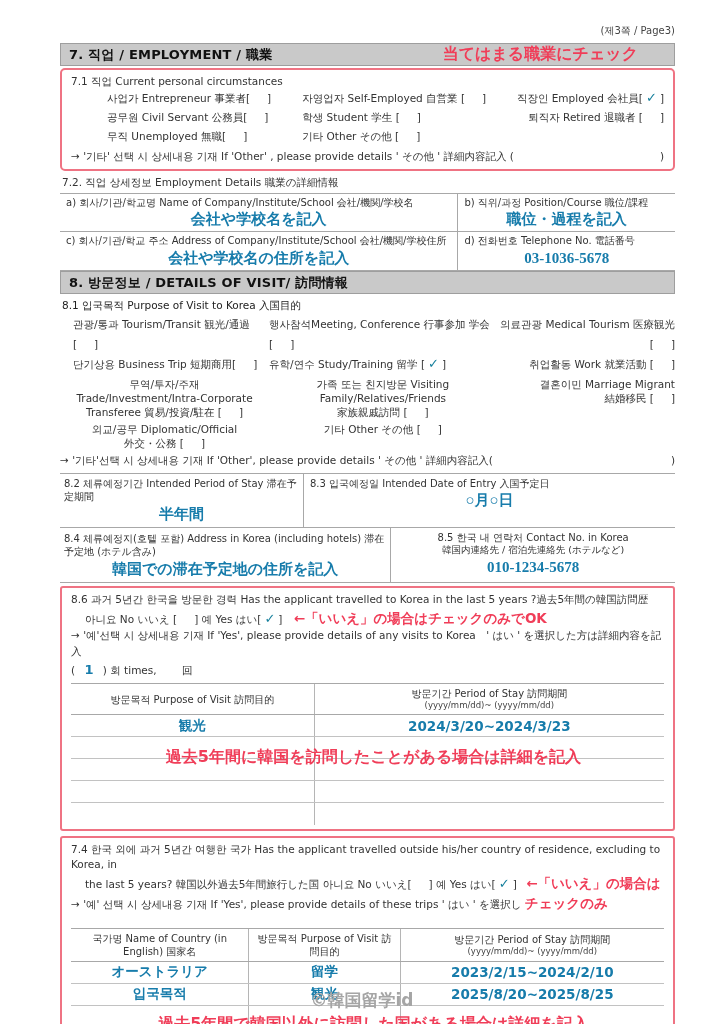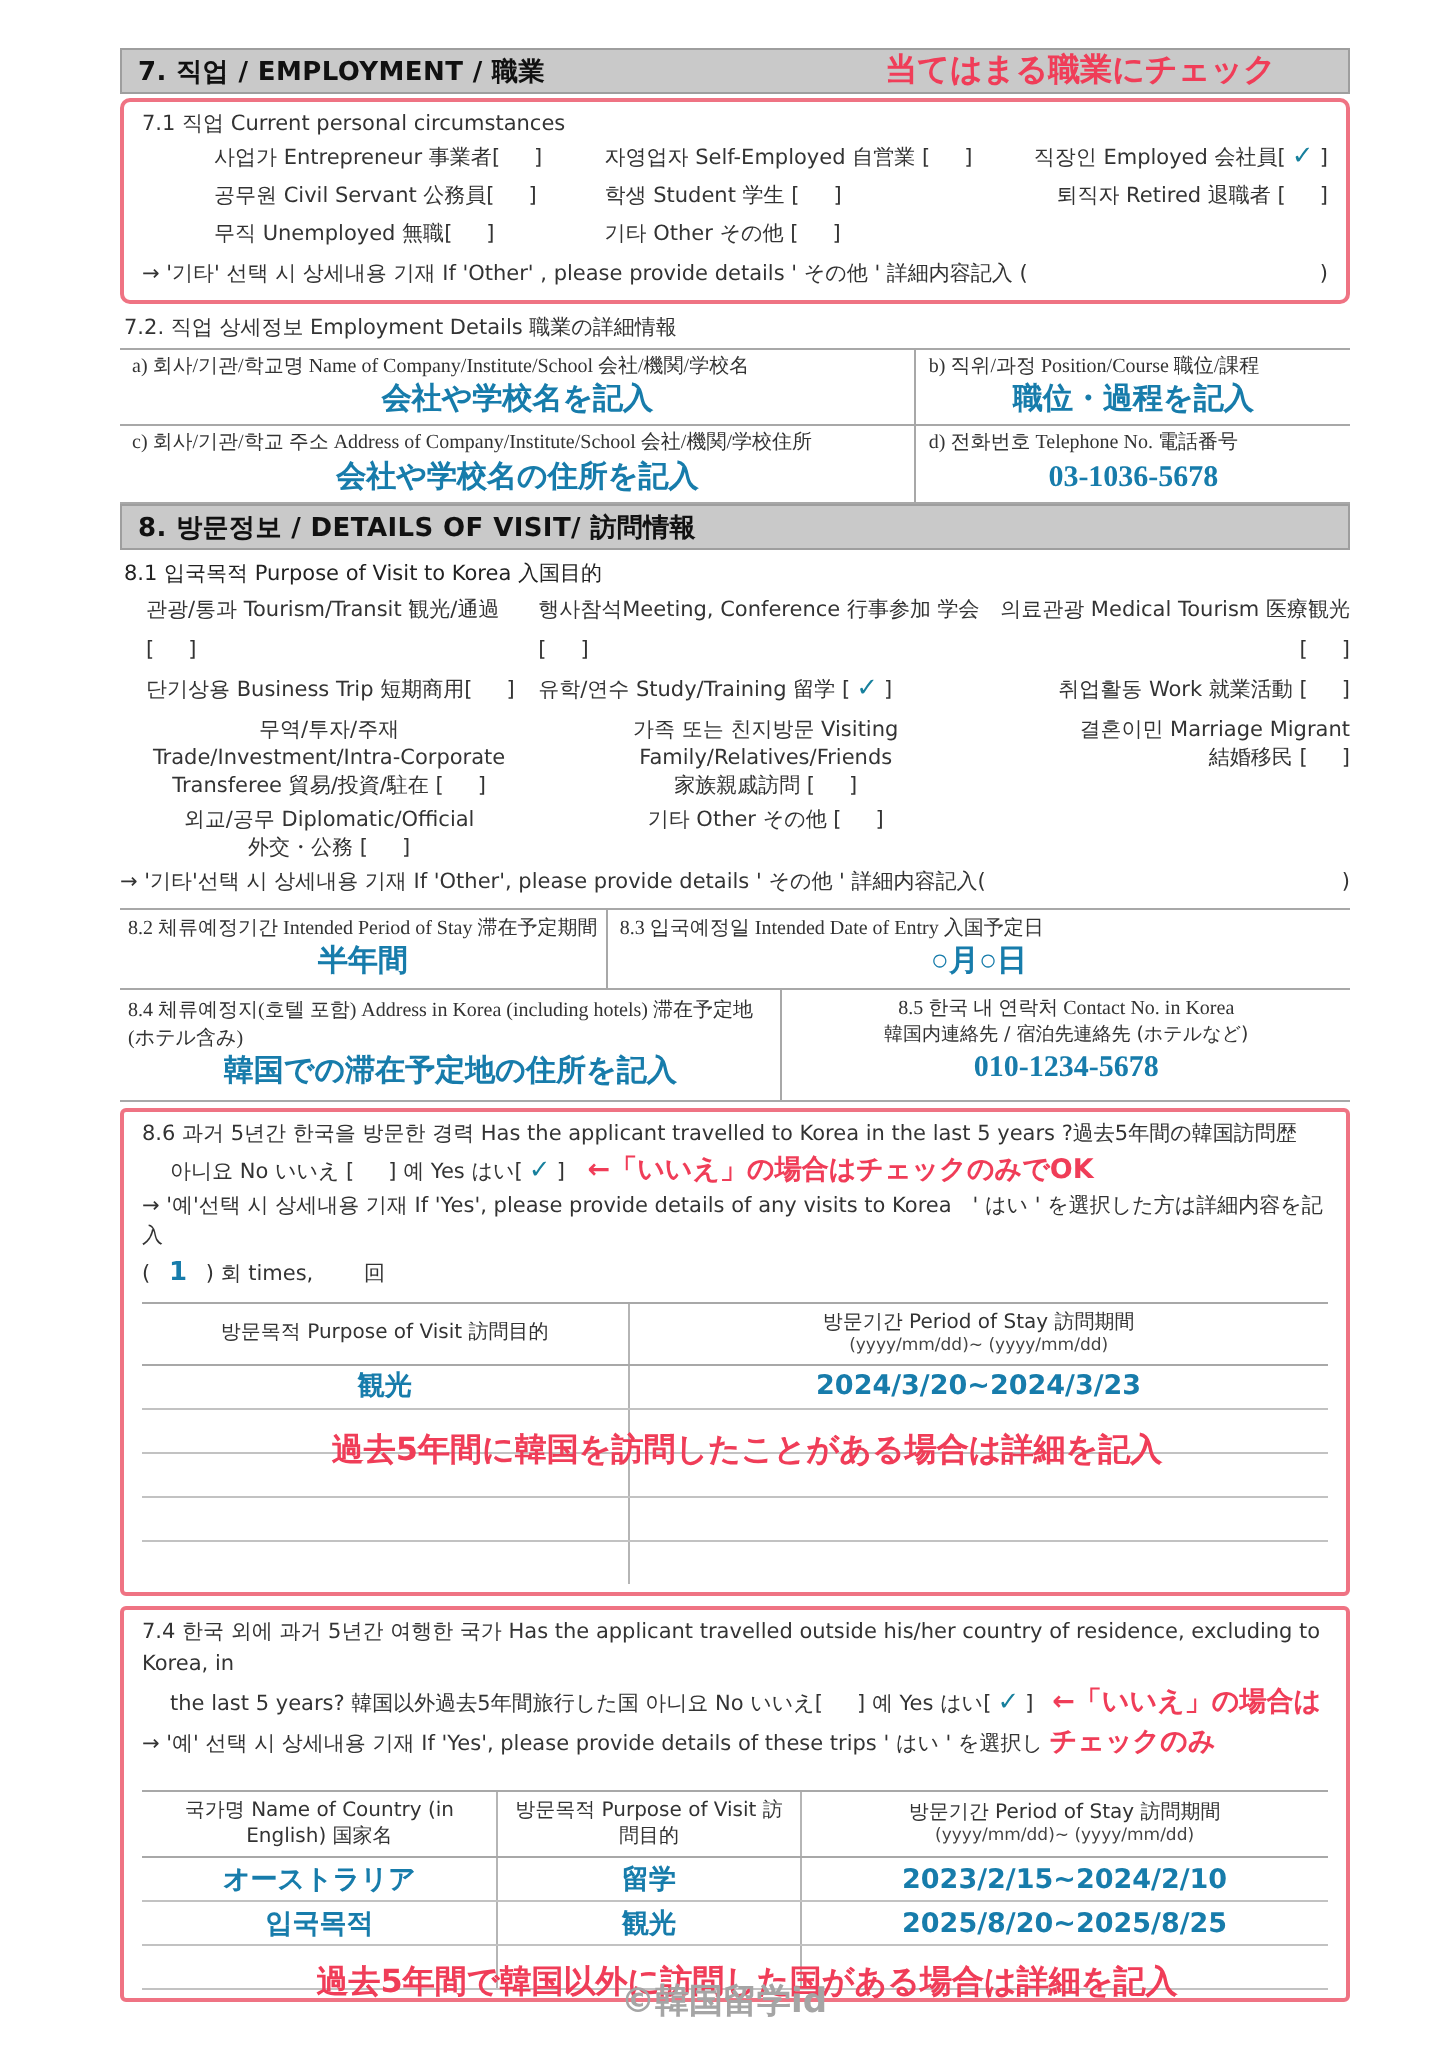--- a/index.html
+++ b/index.html
@@ -45,21 +45,21 @@
   .note-line .gap { flex:1; }
 
   .sub-label { font-size:10.5px; color:#333; margin:5px 0 3px 2px; }
 
   .ftable { width:100%; border-collapse:collapse; table-layout:fixed; }
   .ftable td { vertical-align:top; padding:2px 6px; }
   .hline-t { border-top:1px solid #a8a8a8; }
   .hline-b { border-bottom:1px solid #a8a8a8; }
   .vline-l { border-left:1px solid #a8a8a8; }
 
-  .cell-label { font-size:10px; color:#333; line-height:1.35;font-family:Liberation Serif, serif; }
+  .cell-label { font-size:10px; color:#333; line-height:1.35; }
   .cell-label-sm { font-size:9.5px; color:#333; line-height:1.3; }
   .blue-val { color:#177cab; font-weight:bold; font-size:15px; text-align:center; line-height:1.35;font-family:Liberation Serif, serif; }
   .blue-val-sm { color:#177cab; font-weight:bold; font-size:13.5px; text-align:center; }
 
   .sec8bar { margin-top:0; }
   .q81-label { font-size:10.5px; margin:5px 0 2px 2px; }
 
   .qline { font-size:10.5px; color:#333; line-height:1.5; }
   .red-note { color:#f03d58; font-weight:bold; font-size:13.5px; }
   .blue-inline { color:#177cab; font-weight:bold; font-size:13px; padding:0 6px; }
@@ -73,20 +73,21 @@
   .tbl-overlay { position:absolute; left:12px; right:0; text-align:center; color:#f03d58; font-weight:bold; font-size:16px; pointer-events:none; }
 
   .footer { position:absolute; left:0; right:0; bottom:12px; text-align:center; color:#a5a5a5; font-weight:bold; font-size:17px; }
 </style>
 </head>
 <body>
 
 <div class="page">
   <div class="content">
 
+    <div class="page-label">(제3쪽 / Page3)</div>
 
     <div class="sec-bar">
       <span class="sec-title">7. 직업 / EMPLOYMENT / 職業</span>
       <span class="bar-annotation">当てはまる職業にチェック</span>
     </div>
 
     <div class="redbox box71">
       <div class="q-label">7.1 직업  Current personal circumstances</div>
       <div class="opt-grid g71">
         <div class="cell c0"><span class="olabel">사업가 Entrepreneur 事業者</span><span class="cb"><span class="mark"></span></span></div>

